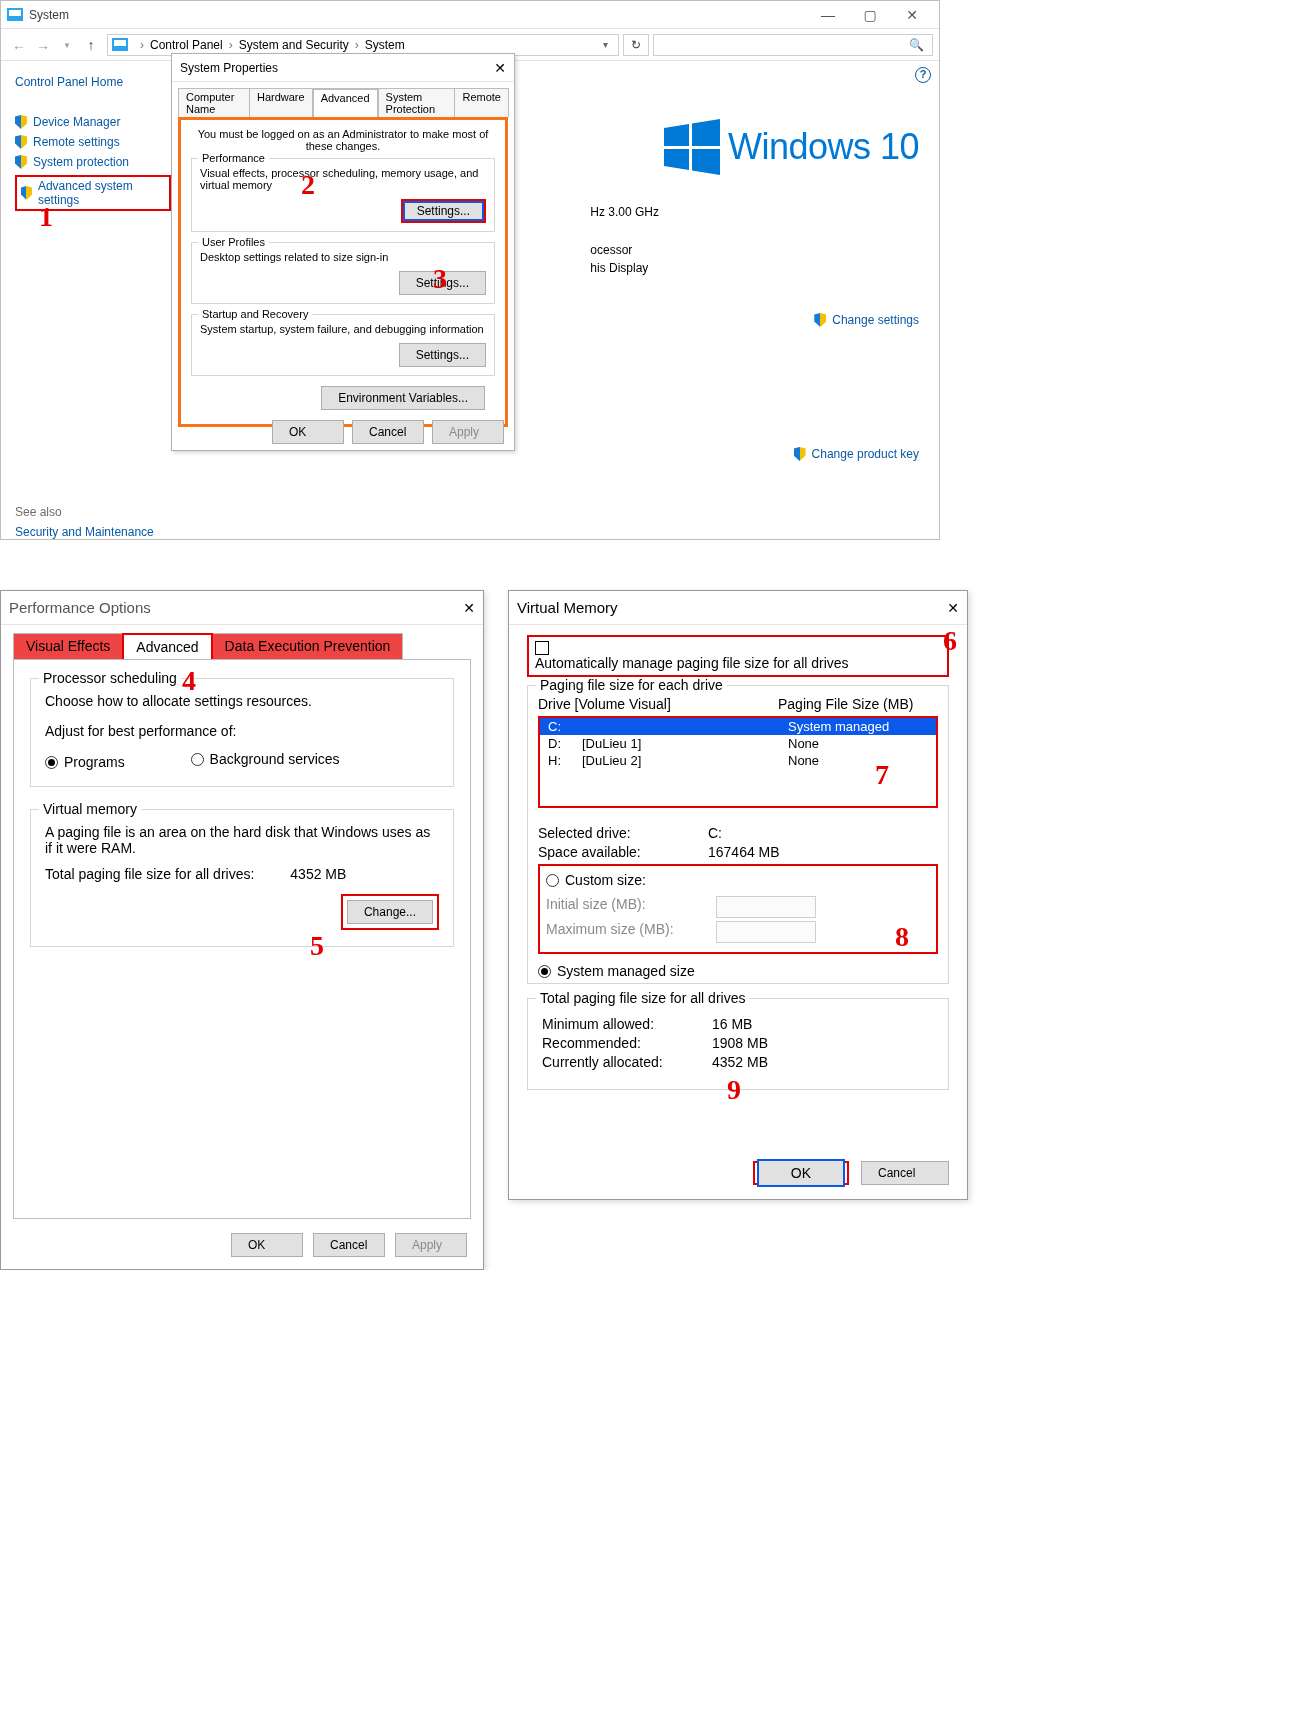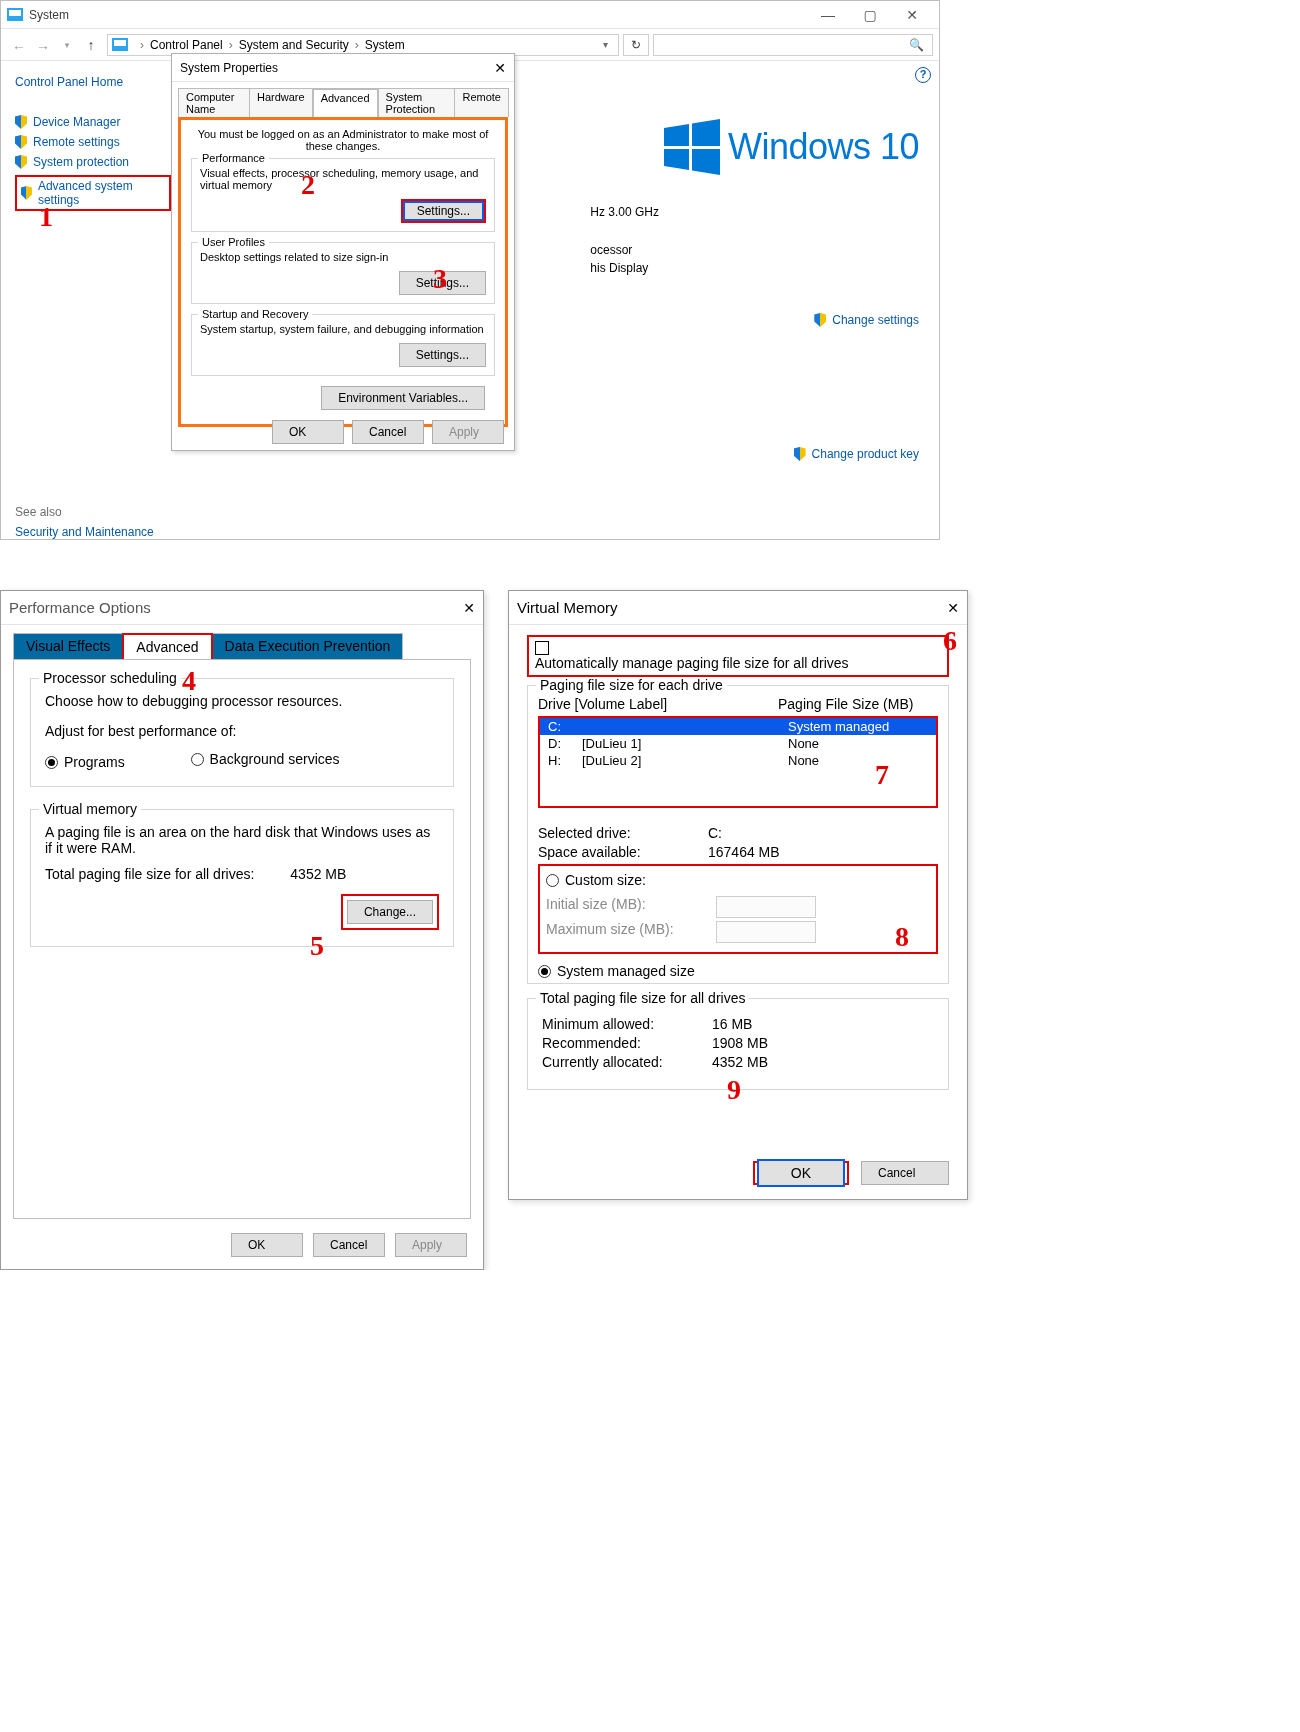--- a/index.html
+++ b/index.html
@@ -155,21 +155,21 @@
   .perf-dlg {
     width: 484px; height: 680px; border:1px solid #9a9a9a; background:#fff; position:relative;
     box-shadow: 2px 2px 6px rgba(0,0,0,.15);
     font-size: 14px;
   }
   .perf-dlg .dlg-title { height:34px; font-size:15px; color:#555; }
   .perf-tabs {
     display:flex; padding:8px 12px 0 12px; font-size:14px;
   }
   .perf-tabs .tab {
-    border:1px solid #bcbcbc; border-bottom:none; padding:4px 12px; margin-right:-1px; background:#0369a1;
+    border:1px solid #bcbcbc; border-bottom:none; padding:4px 12px; margin-right:-1px; background:#ef4444;
   }
   .perf-tabs .tab.active { background:#fff; position:relative; z-index:2; }
   .perf-panel { border:1px solid #bcbcbc; margin:0 12px; height: 560px; padding:14px 16px 16px 16px; position:relative; }
   .group2 { border:1px solid #d6d6d6; padding:14px 14px 16px 14px; margin-top:18px; position:relative; }
   .group2 .legend { position:absolute; top:-9px; left:8px; background:#fff; padding:0 4px; }
   .radio { display:inline-flex; align-items:center; margin-right:26px; }
   .radio .bullet {
     width:13px;height:13px;border:1px solid #333;border-radius:50%;
     display:inline-flex;align-items:center;justify-content:center;margin-right:6px;
   }
@@ -355,21 +355,21 @@
     </div>
     <div class="perf-tabs">
       <span class="tab">Visual Effects</span>
       <span class="tab active redbox" style="border:2px solid #e30000;border-bottom:none;">Advanced</span>
       <span class="tab">Data Execution Prevention</span>
     </div>
     <div class="perf-panel">
 
       <div class="group2" style="margin-top:4px;">
         <span class="legend">Processor scheduling</span>
-        <div style="margin-bottom:14px;">Choose how to debugging processor resources.</div>
+        <div style="margin-bottom:14px;">Choose how to allocate settings resources.</div>
         <div style="margin-bottom:12px;">Adjust for best performance of:</div>
         <span class="radio checked">
           <span class="bullet"></span>
           <span>Programs</span>
         </span>
         <span class="radio" style="margin-left:36px;">
           <span class="bullet"></span>
           <span>Background services</span>
         </span>
       </div>
@@ -409,21 +409,21 @@
       <div class="redbox2" style="padding:4px 6px; display:flex; align-items:center;">
         <span class="checkbox">
           <span class="box"></span>
           <span>Automatically manage paging file size for all drives</span>
         </span>
       </div>
 
       <div class="group2" style="margin-top:8px;padding:10px 10px 4px 10px;">
         <span class="legend">Paging file size for each drive</span>
         <div style="display:flex;">
-          <span style="flex:1;">Drive  [Volume Label]</span>
+          <span style="flex:1;">Drive  [Volume Visual]</span>
           <span style="width:160px;">Paging File Size (MB)</span>
         </div>
         <div class="vm-list redbox2">
           <div class="row sel">
             <span class="c1">C:</span>
             <span class="c2"></span>
             <span class="c3">System managed</span>
           </div>
           <div class="row">
             <span class="c1">D:</span>

